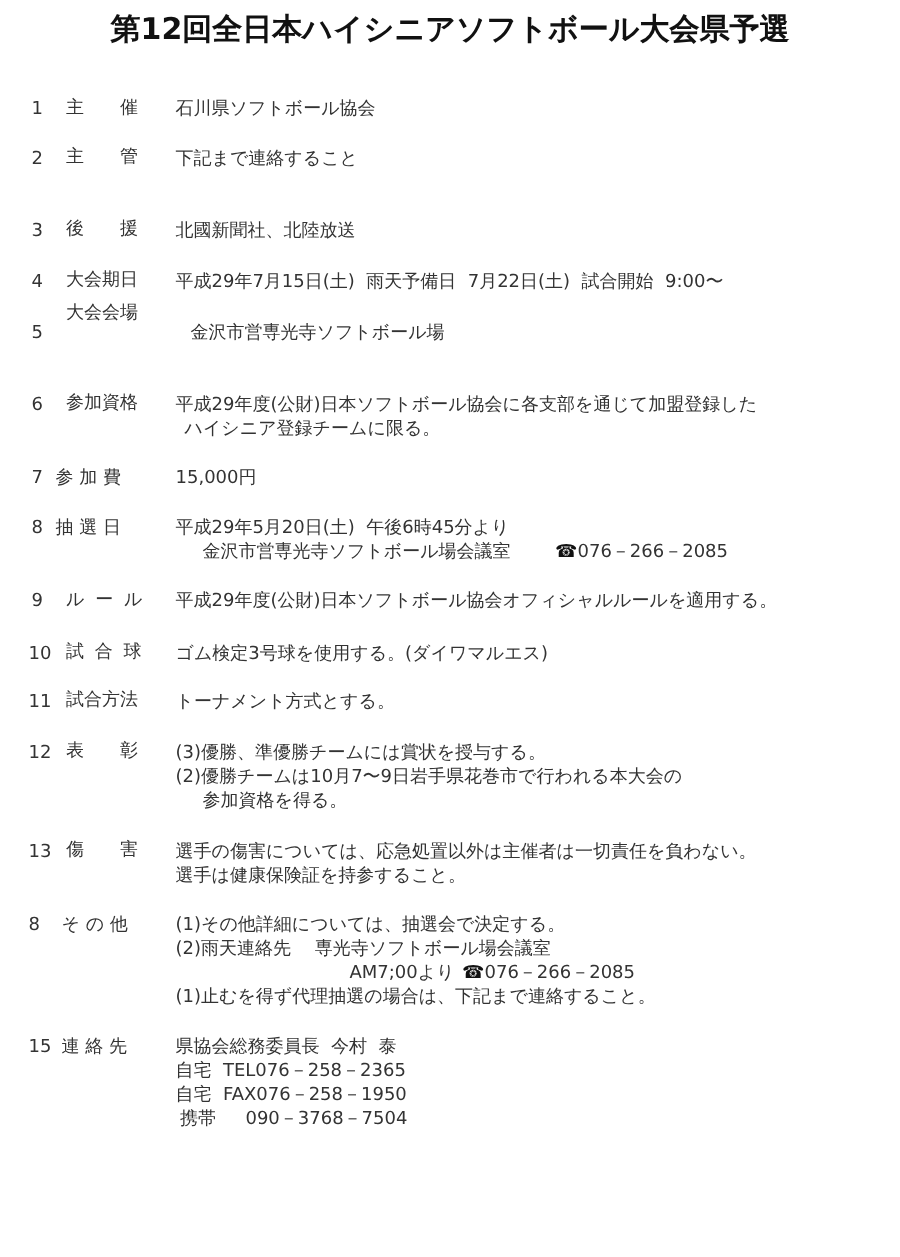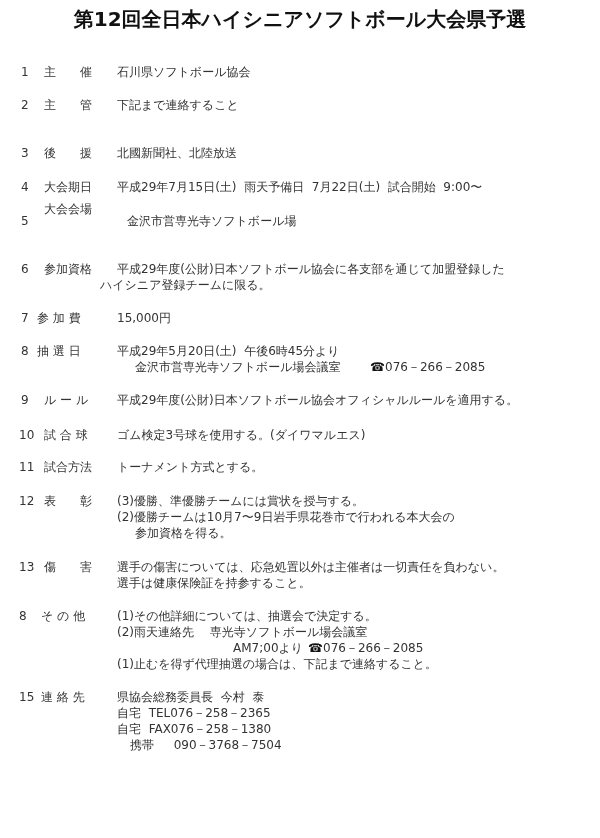--- a/index.html
+++ b/index.html
@@ -2,21 +2,21 @@
 <html><head>
   <meta charset="utf-8">
   <style>
     html, body { margin: 0; padding: 0; background: #ffffff; }
     body { width: 600px; height: 838px; position: relative; overflow: hidden;
            font-family: "DejaVu Sans", "Liberation Sans", sans-serif; color: #222; }
     .title { position: absolute; left: 0; top: 6px; width: 600px; text-align: center;
              font-size: 20px; font-weight: bold; color: #111; letter-spacing: 0px; }
     .t { position: absolute; font-size: 12px; white-space: pre; color: #333; line-height: 14px; }
     .num { left: 21px; }
-    .lbl { left: 44px; }
+    .lbl { left: 44px; font-family: Liberation Mono, monospace; }
     .tel { font-weight: bold; color: #111; }
   </style>
 </head>
 <body>
 
 <div>
   <div class="title">第12回全日本ハイシニアソフトボール大会県予選</div>
 
   <div>
     <span class="t num" style="top:65px">1</span>
@@ -45,21 +45,21 @@
   <div>
     <span class="t num" style="top:214px">5</span>
     <span class="t lbl" style="top:202px">大会会場</span>
     <span class="t" style="left:127px;top:214px">金沢市営専光寺ソフトボール場</span>
   </div>
 
   <div>
     <span class="t num" style="top:262px">6</span>
     <span class="t lbl" style="top:262px">参加資格</span>
     <span class="t" style="left:117px;top:262px">平成29年度(公財)日本ソフトボール協会に各支部を通じて加盟登録した</span>
-    <span class="t" style="left:100px;top:278px">ハイシニア登録チームに限る。</span>
+    <span class="t" style="left:123px;top:278px">ハイシニア登録チームに限る。</span>
   </div>
 
   <div>
     <span class="t num" style="top:311px">7</span>
     <span class="t" style="left:37px;top:311px">参 加 費</span>
     <span class="t" style="left:117px;top:311px">15,000円</span>
   </div>
 
   <div>
     <span class="t" style="left:21px;top:344px">8</span>
@@ -112,16 +112,16 @@
     <span class="t tel" style="left:308px;top:641px">☎</span>
     <span class="t" style="left:323px;top:641px">076－266－2085</span>
     <span class="t" style="left:117px;top:657px">(1)止むを得ず代理抽選の場合は、下記まで連絡すること。</span>
   </div>
 
   <div>
     <span class="t" style="left:19px;top:690px">15</span>
     <span class="t" style="left:41px;top:690px">連 絡 先</span>
     <span class="t" style="left:117px;top:690px">県協会総務委員長  今村  泰</span>
     <span class="t" style="left:117px;top:706px">自宅  TEL076－258－2365</span>
-    <span class="t" style="left:117px;top:722px">自宅  FAX076－258－1380</span>
-    <span class="t" style="left:130px;top:738px">携帯 　 090－3768－7504</span>
+    <span class="t" style="left:117px;top:722px">自宅  FAX076－258－1950</span>
+    <span class="t" style="left:120px;top:738px">携帯 　 090－3768－7504</span>
   </div>
 </div>
 
 </body></html>

